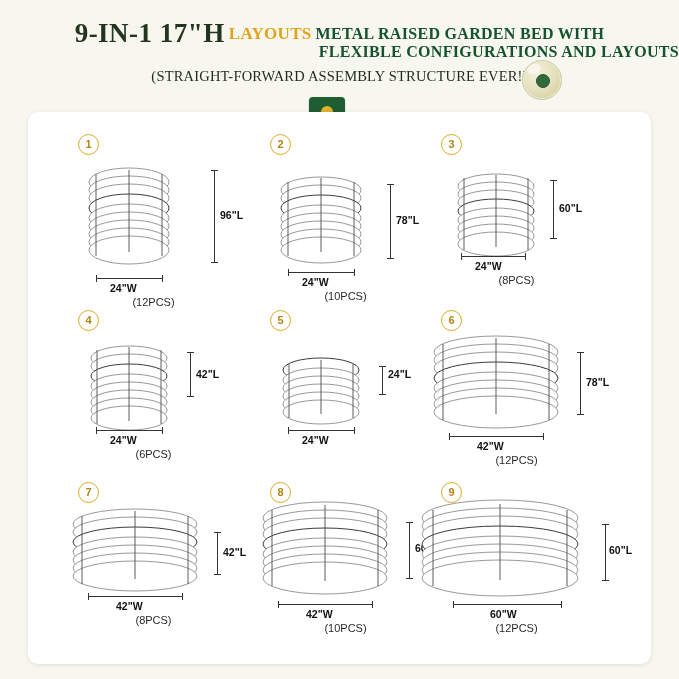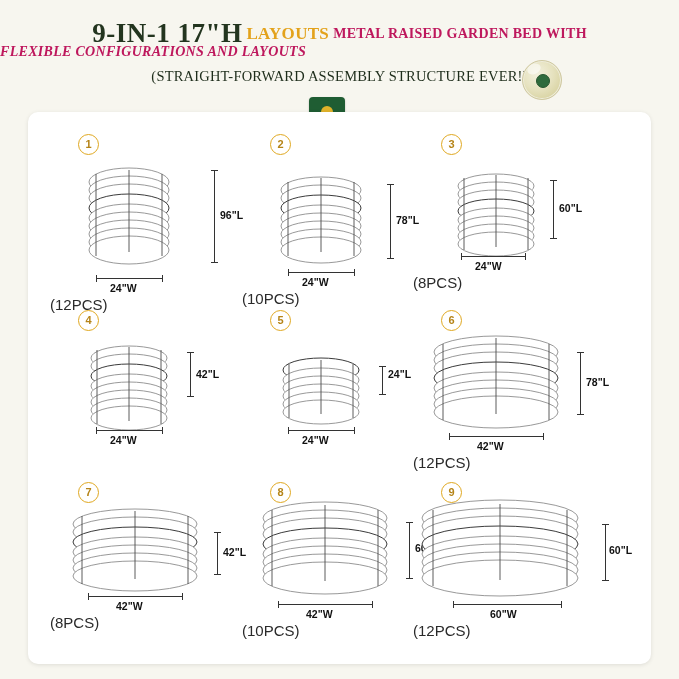--- a/index.html
+++ b/index.html
@@ -41,34 +41,33 @@
   }
   .title-modular {
     font-size: 17px;
     font-weight: bold;
     color: #e3a21b;
     vertical-align: middle;
     letter-spacing: 0.3px;
     margin-left: 4px;
   }
   .title-rest {
-    font-size: 14px;
+    font-size: 16px;
     font-weight: bold;
-    color: #be185d;
+    color: #14532d;
     vertical-align: middle;
     letter-spacing: 0.3px;
   }
   .title-line2 {
     position: absolute;
     left: 0;
     top: 42px;
     width: 679px;
-    text-align: left;
+    text-align: right;
     white-space: nowrap;
-    font-style: italic;
   }
   .subtitle {
     position: absolute;
     left: 0;
     top: 68px;
     width: 679px;
     text-align: center;
     font-size: 14.5px;
     color: #1e2d1b;
     letter-spacing: 0.2px;
@@ -177,21 +176,22 @@
     background: #fff;
   }
 
   .bed {
     position: absolute;
   }
 
   .pcs {
     position: absolute;
     width: 207px;
-    font-size: 15px;
+    text-align: center;
+    font-size: 11px;
     font-family: "Liberation Sans", sans-serif;
     color: #2a2a2a;
     left: 0;
   }
 
   
   .dim {
     position: absolute;
     font-size: 10.5px;
     font-family: "Liberation Sans", sans-serif;
@@ -353,20 +353,21 @@
       </g>
     </svg>
     <div class="vrule" style="left:140px; top:44px; height:44px;"></div>
     <div class="tick h" style="left:137px; top:44px;"></div>
     <div class="tick h" style="left:137px; top:88px;"></div>
     <div class="dim" style="left:146px; top:60px;">42"L</div>
     <div class="hrule" style="left:46px; top:122px; width:66px;"></div>
     <div class="tick v" style="left:46px; top:119px;"></div>
     <div class="tick v" style="left:112px; top:119px;"></div>
     <div class="dim" style="left:60px; top:126px;">24"W</div>
+    <div class="pcs" style="top:140px;">(6PCS)</div>
   </div>
 
   <div class="cell r2 c2">
     <div class="num-badge">5</div>
     <svg class="bed" style="left:24px;top:30px;" width="110" height="110" viewBox="0 0 110 110">
       <g>
         <ellipse class="slat-top" cx="55" cy="32" rx="38" ry="12"></ellipse>
         <ellipse class="slat" cx="55" cy="42" rx="38" ry="12"></ellipse>
         <ellipse class="slat" cx="55" cy="50" rx="38" ry="12"></ellipse>
         <ellipse class="slat" cx="55" cy="58" rx="38" ry="12"></ellipse>

